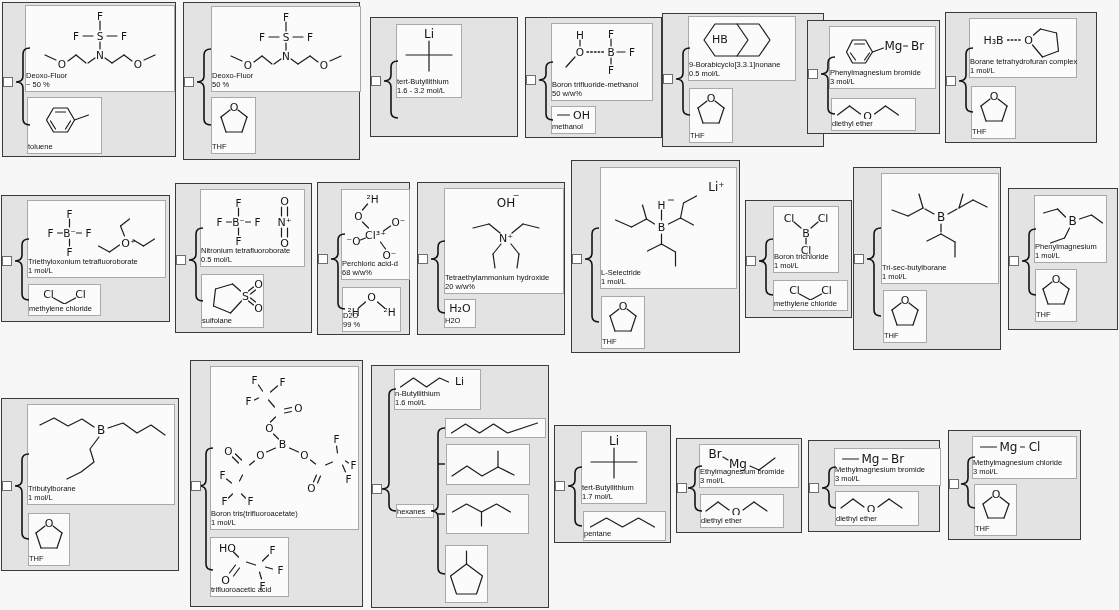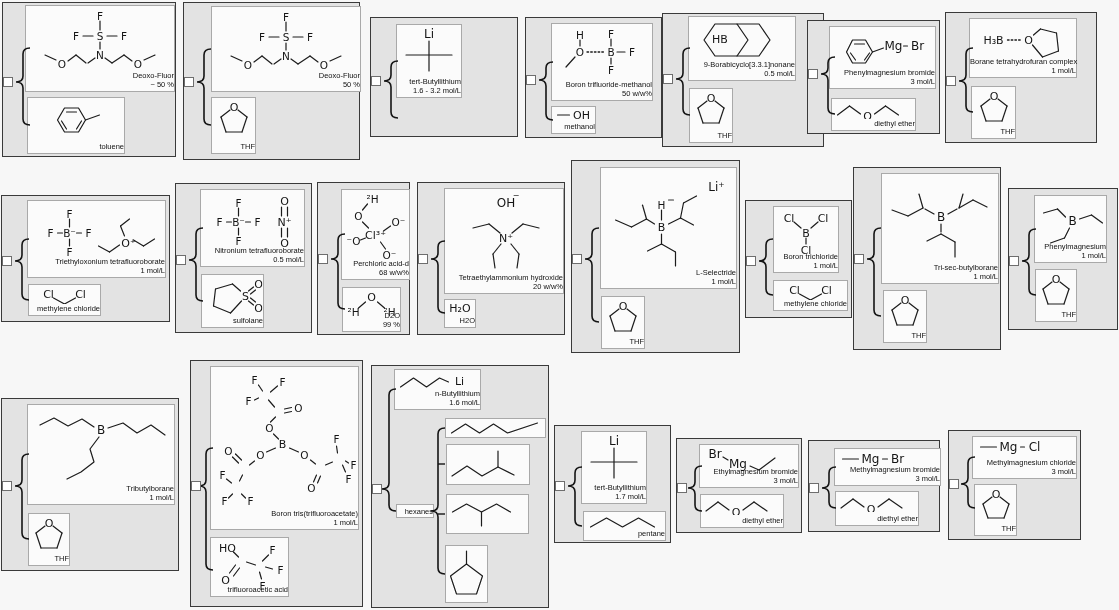--- a/index.html
+++ b/index.html
@@ -1,21 +1,21 @@
 <!DOCTYPE html>
 <html><head>
 <meta charset="utf-8">
 <style>
   html,body{margin:0;padding:0;}
   body{width:1119px;height:610px;position:relative;background:#f7f7f7;font-family:"Liberation Sans",sans-serif;overflow:hidden;}
   .canvas{position:absolute;left:0;top:0;width:1119px;height:610px;}
   .card{position:absolute;background:#e3e3e3;border:1.5px solid #3a3a3a;box-sizing:border-box;}
   .box{position:absolute;background:#fbfbfb;border:1px solid #a9a9a9;box-sizing:border-box;}
   .box svg.struct{position:absolute;top:1px;left:50%;transform:translateX(-50%);}
-  .cap{position:absolute;left:0;right:0;bottom:2px;text-align:right;font-size:7.5px;line-height:1.2;color:#111;white-space:nowrap;}
+  .cap{position:absolute;left:0;right:0;bottom:2px;text-align:left;font-size:7.5px;line-height:1.2;color:#111;white-space:nowrap;}
   .hsq{position:absolute;left:0;width:10px;height:10px;background:#fff;border:1px solid #6e6e6e;box-sizing:border-box;z-index:3;}
   svg.brace{position:absolute;left:0;top:0;pointer-events:none;z-index:2;}
   svg.brace path{stroke:#141414;stroke-width:1.6;fill:none;}
   svg.brace line{stroke:#141414;stroke-width:1.4;}
   .struct line,.struct polyline,.struct polygon,.struct path{stroke:#1c1c1c;stroke-width:1.2;fill:none;stroke-linecap:round;stroke-linejoin:round;}
   .struct .dotb{stroke-dasharray:1.6 2.1;stroke-width:1.3;}
   .struct .chg{stroke:#333;stroke-width:1.1;}
   .struct text{font-family:"DejaVu Sans",sans-serif;font-size:10.5px;fill:#141414;}
   .struct text.lg{font-size:12px;}
   .struct text.md{font-size:11px;}
@@ -52,21 +52,21 @@
       <text x="97" y="29" text-anchor="middle" dominant-baseline="central" class="cF">F</text>
       <text x="73" y="48" text-anchor="middle" dominant-baseline="central" class="cN">N</text>
       <text x="35" y="57" text-anchor="middle" dominant-baseline="central" class="cO">O</text>
       <text x="111" y="57" text-anchor="middle" dominant-baseline="central" class="cO">O</text>
     </svg>
     <div class="cap">
           <div>Deoxo-Fluor</div>
           <div>~ 50 %</div>
         </div>
   </div>
-  <div class="box" style="left:24px;top:94px;width:98px;height:57px">
+  <div class="box" style="left:24px;top:94px;width:75px;height:57px">
     <svg class="struct" width="71" height="42" viewBox="0 0 71 42">
       <polygon points="45,21 38,9 24,9 17,21 24,33 38,33"></polygon>
       <line x1="36" y1="13" x2="26" y2="13"></line>
           <line x1="21" y1="22" x2="26" y2="30"></line>
           <line x1="36" y1="30" x2="41" y2="22"></line>
       <line x1="45" y1="21" x2="59" y2="16"></line>
     </svg>
     <div class="cap">toluene</div>
   </div>
 </div>

